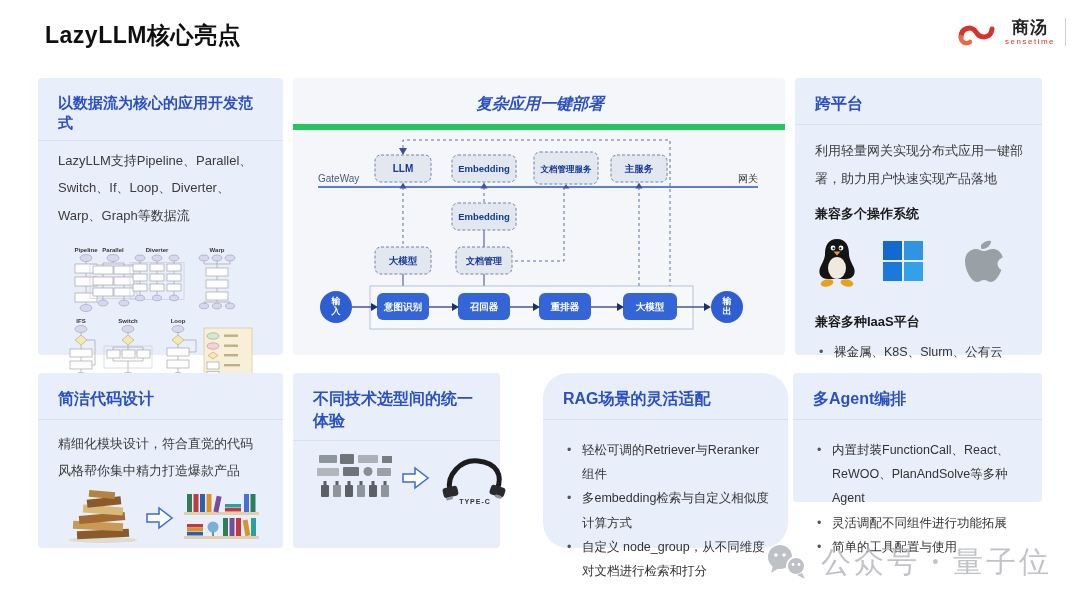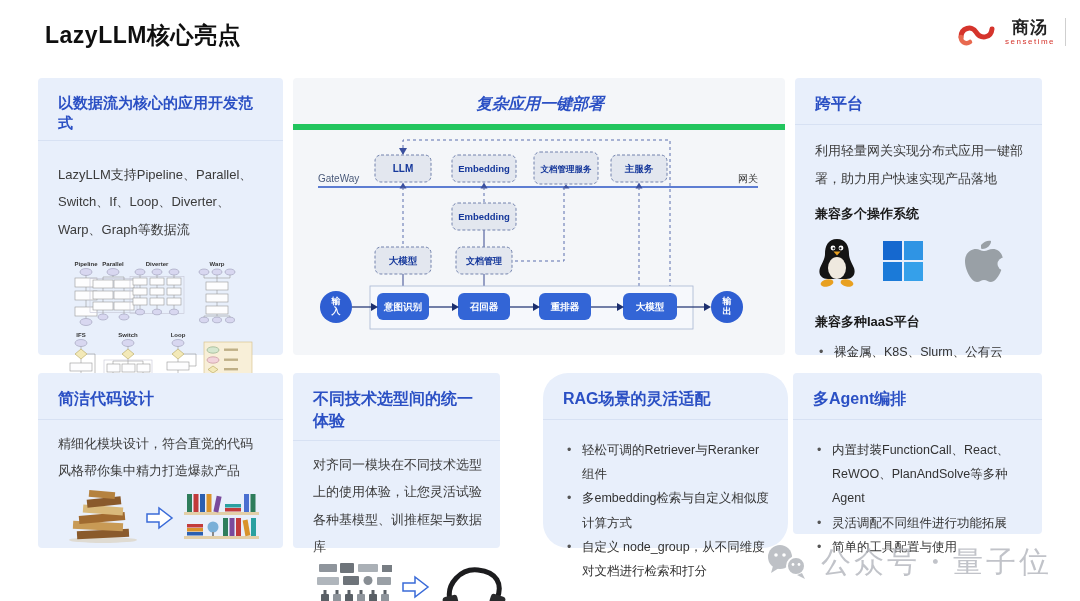--- a/index.html
+++ b/index.html
@@ -18,21 +18,21 @@
   .gdc-right{display:flex;flex-direction:column;line-height:1.15;}
   .gdc-cn{font-size:10.5px;font-weight:bold;color:#222;letter-spacing:.5px;}
   .gdc-en{font-size:5.5px;color:#9a9a9a;letter-spacing:.4px;}
   
   .card{position:absolute;background:#e8effb;border-radius:4px;}
   .card.gray{background:#f4f6f9;}
   .card-header{color:#2b50c4;font-weight:bold;font-size:16px;padding:15px 18px 9px 20px;border-bottom:1px solid #d7e1f3;line-height:1.35;}
   .card.gray .card-header{border-bottom:6px solid #22c55e;text-align:center;font-style:italic;}
   .card-body{padding:12px 18px 10px 20px;font-size:13px;color:#3b3b3b;}
   .c1 .card-header{font-size:15px;padding-bottom:6px;}
-  .c1 .card-body{line-height:2.15;padding-top:20px;}
+  .c1 .card-body{line-height:2.15;padding-top:6px;}
   .c3 .card-body{line-height:2.15;padding-top:12px;}
   .c4 .card-body,.c5 .card-body{line-height:2.1;padding-top:10px;}
   .bold-sub{font-size:13px;font-weight:bold;color:#1a1a1a;margin:8px 0 2px;}
   .os-row{margin:6px 0 2px;}
   .bullet-list{list-style:none;margin:4px 0 0;padding:0 0 0 2px;font-size:12.5px;color:#333;}
   .bullet-list li{position:relative;padding-left:17px;line-height:1.95;}
   .bullet-list li:before{content:"•";position:absolute;left:2px;color:#555;}
   .c6 .card-body,.c7 .card-body{padding-top:14px;}
   .illus{display:block;margin:2px auto 0;}
   
@@ -326,21 +326,20 @@
             <rect x="192" y="32" width="5" height="18" fill="#2aa0a0"></rect>
           </g>
         </g>
       </svg>
     </div>
   </div>
 
   <div class="card c5" style="left:293px;top:373px;width:207px;height:175px;">
     <div class="card-header">不同技术选型间的统一体验</div>
     <div class="card-body">
-      <div>对齐同一模块在不同技术选型上的使用体验，让您灵活试验各种基模型、训推框架与数据库</div>
       <svg class="illus" width="205" height="52" viewBox="0 0 205 52">
         <g>
           <rect x="6" y="2" width="18" height="8" rx="1" fill="#8f959c"></rect>
             <rect x="27" y="1" width="14" height="10" rx="1" fill="#6e747a"></rect>
           <rect x="45" y="2" width="20" height="8" rx="1" fill="#aab0b6"></rect>
             <rect x="69" y="3" width="10" height="7" fill="#777d83"></rect>
           <rect x="4" y="15" width="22" height="8" rx="1" fill="#b0b6bc"></rect>
             <rect x="30" y="14" width="16" height="9" rx="1" fill="#6e747a"></rect>
           <circle cx="55" cy="18.5" r="4.5" fill="#888e94"></circle>
             <rect x="64" y="15" width="14" height="8" rx="1" fill="#9aa0a6"></rect>
@@ -376,21 +375,21 @@
     <div class="card-header">RAG场景的灵活适配</div>
     <div class="card-body">
       <ul class="bullet-list">
         <li>轻松可调的Retriever与Reranker组件</li>
         <li>多embedding检索与自定义相似度计算方式</li>
         <li>自定义 node_group，从不同维度对文档进行检索和打分</li>
       </ul>
     </div>
   </div>
 
-  <div class="card c7" style="left:793px;top:373px;width:249px;height:161px;">
+  <div class="card c7" style="left:793px;top:373px;width:249px;height:129px;">
     <div class="card-header">多Agent编排</div>
     <div class="card-body">
       <ul class="bullet-list">
         <li>内置封装FunctionCall、React、ReWOO、PlanAndSolve等多种Agent</li>
         <li>灵活调配不同组件进行功能拓展</li>
         <li>简单的工具配置与使用</li>
       </ul>
     </div>
   </div>
 

